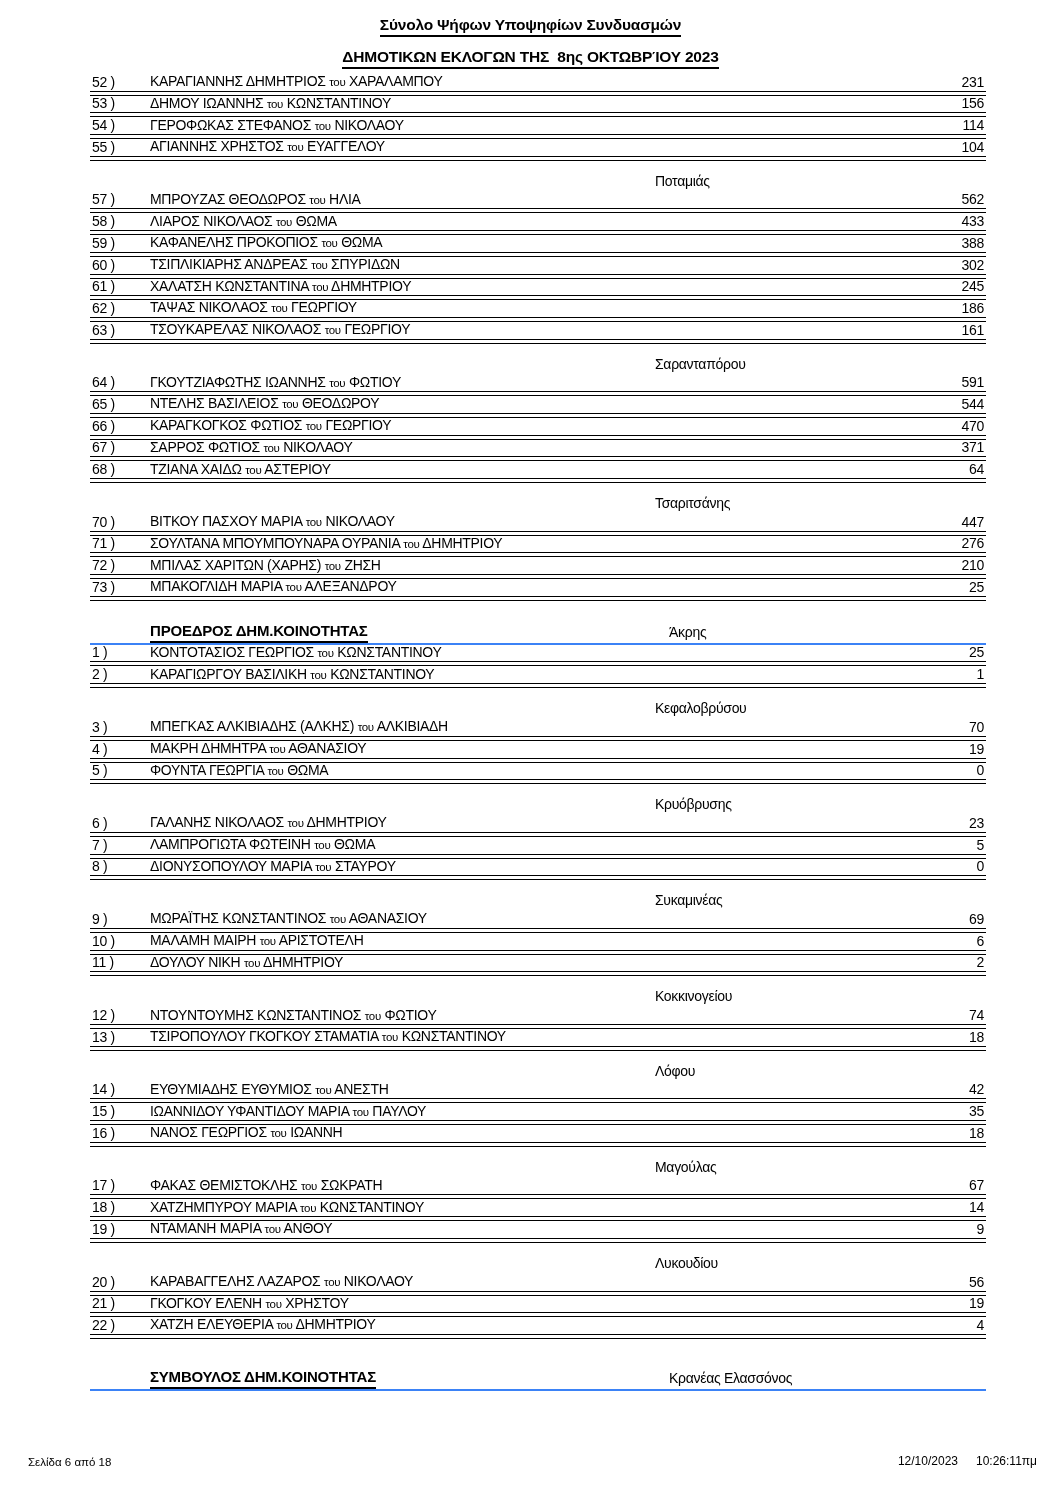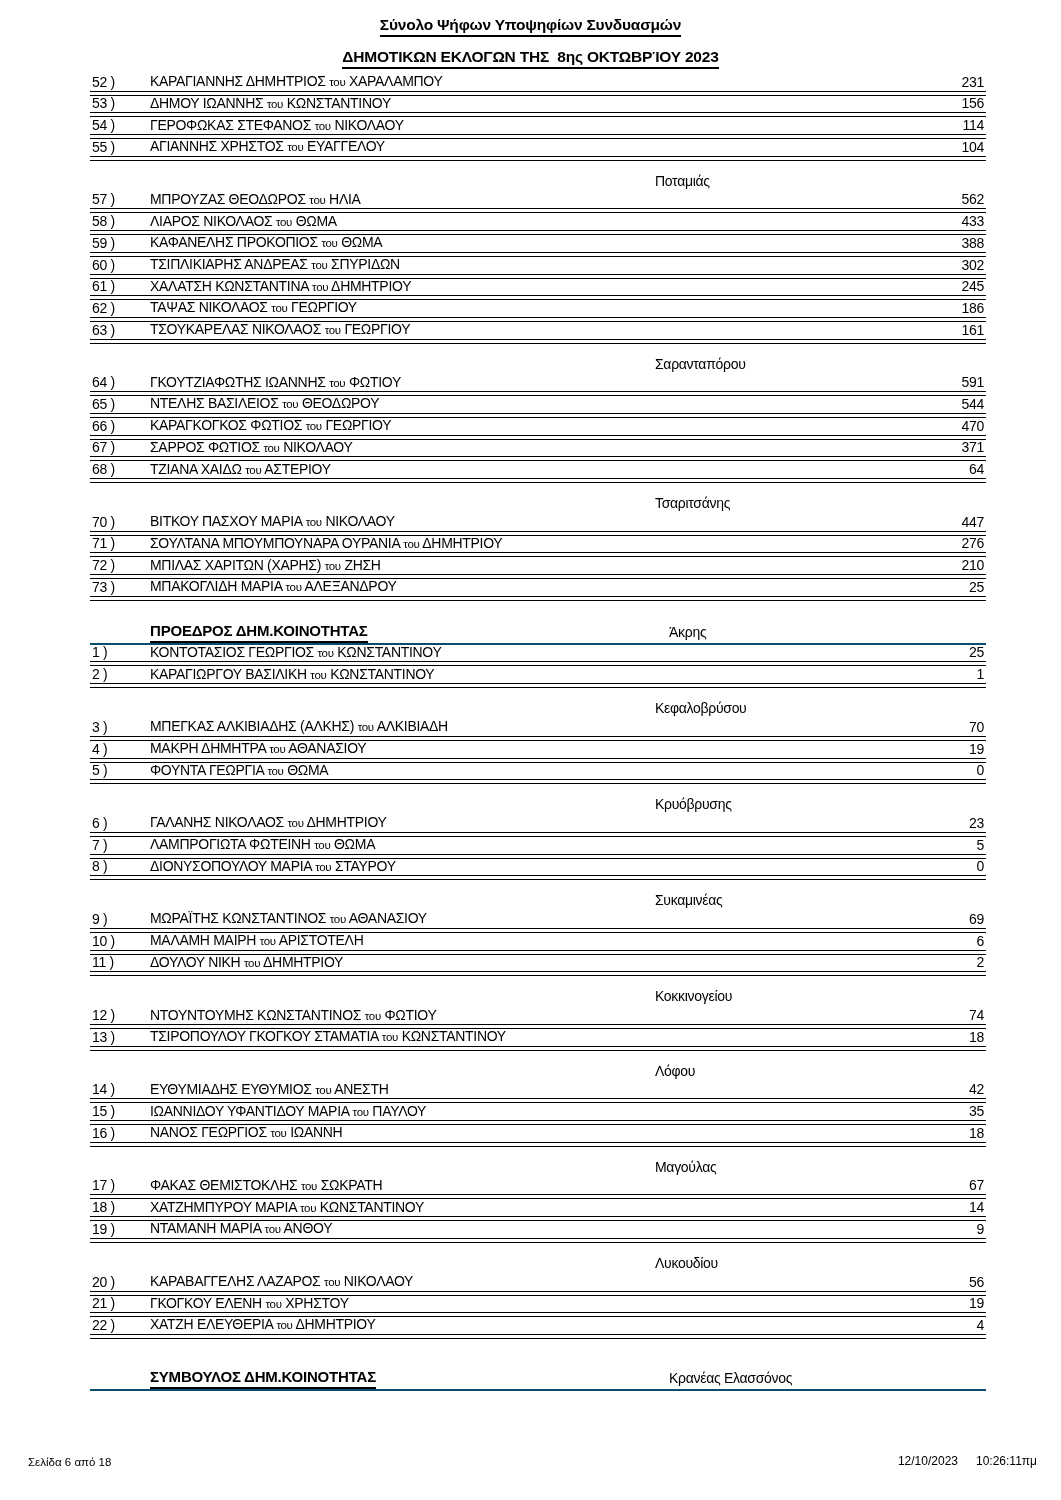--- a/index.html
+++ b/index.html
@@ -53,21 +53,21 @@
     position: absolute; right: 2px; bottom: 7px;
     font-size: 14px; letter-spacing: -0.3px; line-height: 1;
   }
   
   .loc-block { position: relative; height: 31px; }
   .loc {
     position: absolute; left: 565px; bottom: 4px;
     font-size: 14px; letter-spacing: -0.3px; line-height: 1; white-space: nowrap;
   }
   
-  .cat-block { position: relative; height: 42px; border-bottom: 2px solid #0c4a6e; text-align: center; }
+  .cat-block { position: relative; height: 42px; border-bottom: 2px solid #3b82f6; text-align: center; }
   .cat-block:last-child { height: 50px; }
   .cat-title {
     position: absolute; left: 60px; bottom: 0;
     font-size: 15px; font-weight: bold; letter-spacing: -0.2px; line-height: 1;
     border-bottom: 2.5px solid #000;
     padding-bottom: 3px; white-space: nowrap;
   }
   .cat-loc {
     position: absolute; left: 579px; bottom: 4px;
     font-size: 14px; letter-spacing: -0.3px; line-height: 1; white-space: nowrap;

